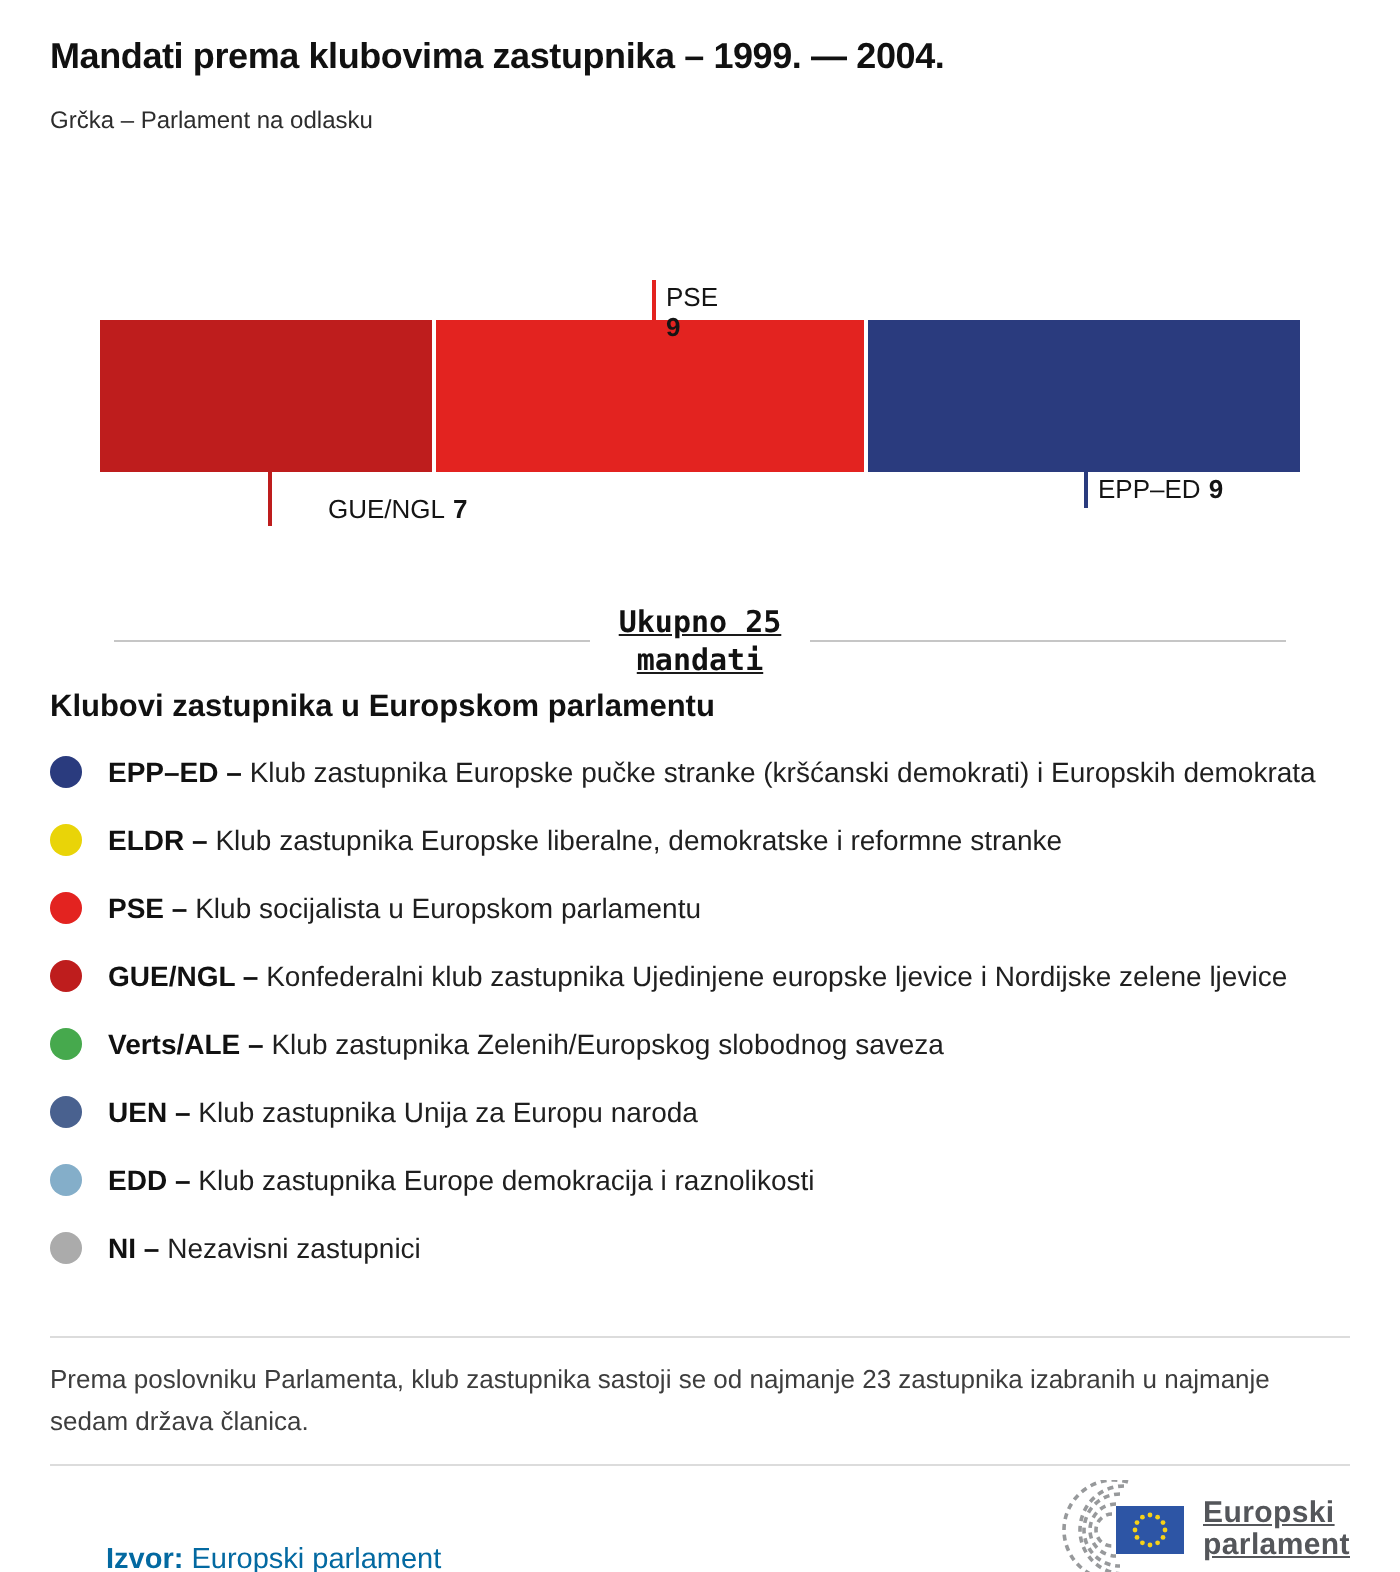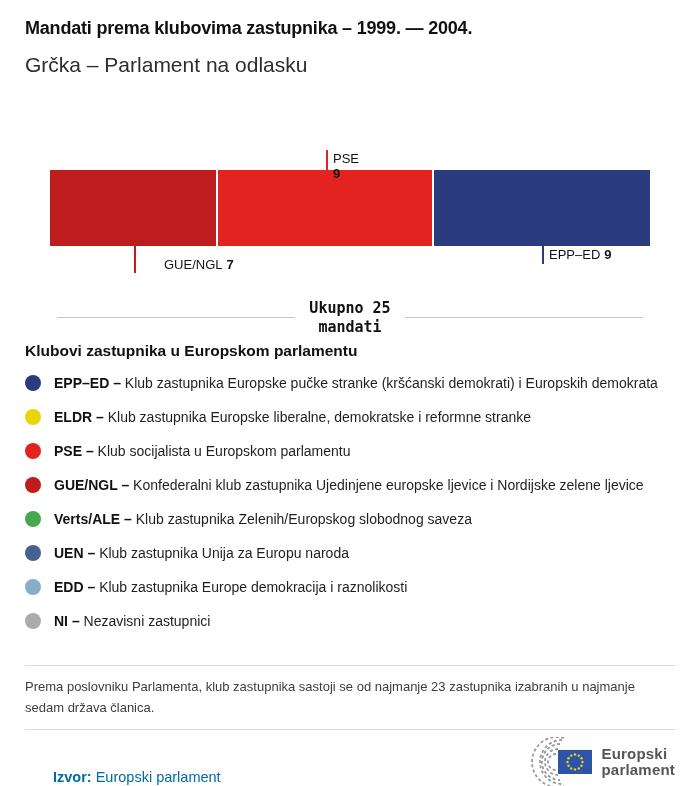--- a/index.html
+++ b/index.html
@@ -1,37 +1,37 @@
 <!DOCTYPE html>
 <html><head>
 <meta charset="utf-8">
 <style>
   * { box-sizing: border-box; margin: 0; padding: 0; }
   html, body { width: 700px; height: 786px; background: #ffffff; overflow: hidden; }
   body { font-family: "Liberation Sans", sans-serif; color: #1a1a1a; }
   .page { width: 700px; height: 786px; padding: 0 25px; position: relative; }
 
   .title { margin-top: 18px; font-size: 18px; font-weight: 700; letter-spacing: -0.2px; color: #111; }
-  .subtitle { margin-top: 14px; font-size: 21px; font-weight: 400; color: #2d2d2d; }
+  .subtitle { margin-top: 14px; font-size: 12px; font-weight: 400; color: #2d2d2d; }
 
   
   .chart { position: relative; margin: 73px -25px 0 -25px; height: 126px; }
   .bar { position: absolute; left: 50px; top: 20px; width: 600px; height: 76px; display: flex; }
   .segment { height: 100%; }
   .segment:not(:last-child) { border-right: 2px solid #ffffff; }
   .callout { position: absolute; border-left: 2px solid #000; padding-left: 5px;
              font-size: 13px; color: #141414; display: flex; white-space: nowrap; }
   .callout .seg-name { margin-right: 4px; }
   .callout .seg-seats { font-weight: 700; }
   .callout.above { align-items: flex-start; padding-top: 1px; }
   .callout.v-bottom { align-items: flex-end; padding-bottom: 1px; }
   .callout.v-top { align-items: flex-start; padding-top: 1px; }
 
   
-  .total { display: flex; align-items: center; margin: 23px 32px 0 32px; gap: 14px; }
+  .total { display: flex; align-items: center; margin: 36px 32px 0 32px; gap: 14px; text-decoration: underline; }
   .total-rule { flex: 1; height: 1px; background: #c6c6c6; }
   .total-text { font-family: "DejaVu Sans Mono", monospace; font-weight: 700;
                 font-size: 15px; line-height: 1.25; text-align: center; color: #111; }
 
   
   .legend-heading { margin-top: 5px; font-size: 15.5px; font-weight: 700; color: #111; }
   .legend { list-style: none; margin-top: 15px; }
   .legend-item { display: flex; align-items: center; gap: 13px; height: 16px; margin-bottom: 18px; font-size: 14px; }
   .dot { width: 16px; height: 16px; border-radius: 50%; flex: 0 0 16px; }
   .legend-abbr { font-weight: 700; color: #111; }
@@ -39,21 +39,21 @@
 
   .divider { border: none; height: 1px; background: #dcdcdc; margin-top: 36px; }
   .divider.second { margin-top: 11px; }
   .footnote { margin-top: 10px; font-size: 13px; line-height: 1.65; color: #3d3d3d; padding-right: 8px; }
 
   
   .footer-row { margin-top: 7px; display: flex; justify-content: space-between; align-items: flex-end; }
   .source { font-size: 14.5px; color: #0369a1; padding-bottom: 2px; margin-left: 28px; }
   .source .source-label { font-weight: 700; }
   .logo { display: flex; align-items: center; gap: 8px; }
-  .logo-wordmark { font-size: 15px; font-weight: 700; color: #54565a; line-height: 1.1; letter-spacing: 0.2px; }
+  .logo-wordmark { font-size: 15px; font-weight: 700; color: #54565a; line-height: 1.1; letter-spacing: 0.2px; text-decoration: underline; }
 </style>
 </head>
 <body>
 
 <div class="page">
 
   <h1 class="title">Mandati prema klubovima zastupnika – 1999. — 2004.</h1>
   <h2 class="subtitle">Grčka – Parlament na odlasku</h2>
 
   <div class="chart">

